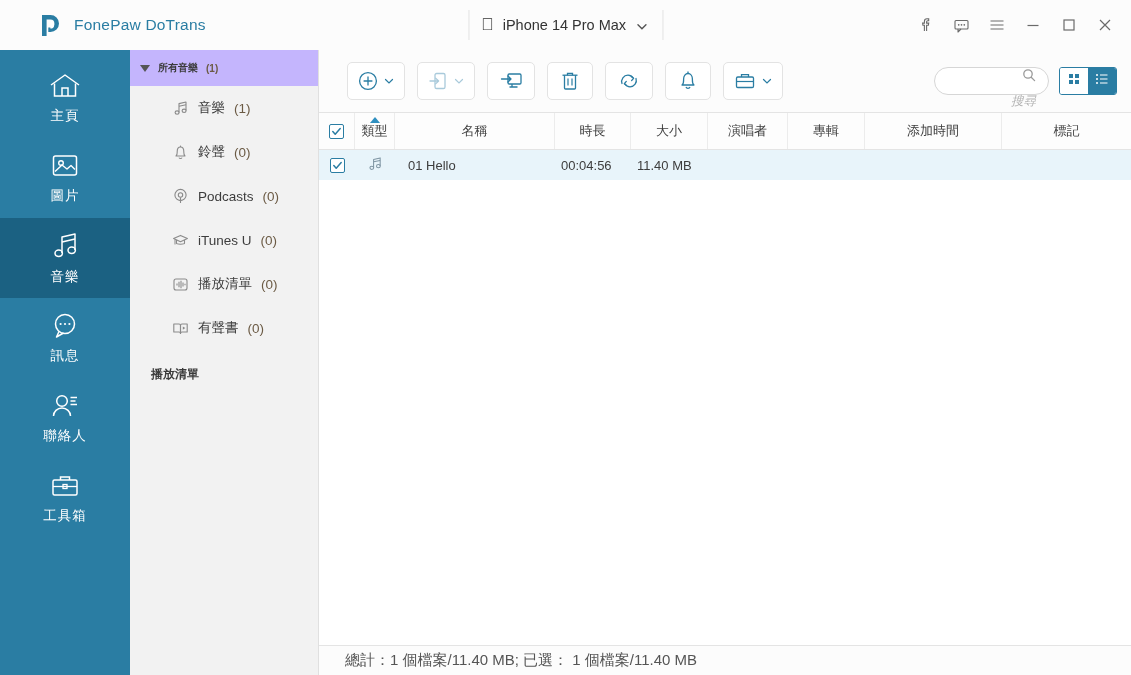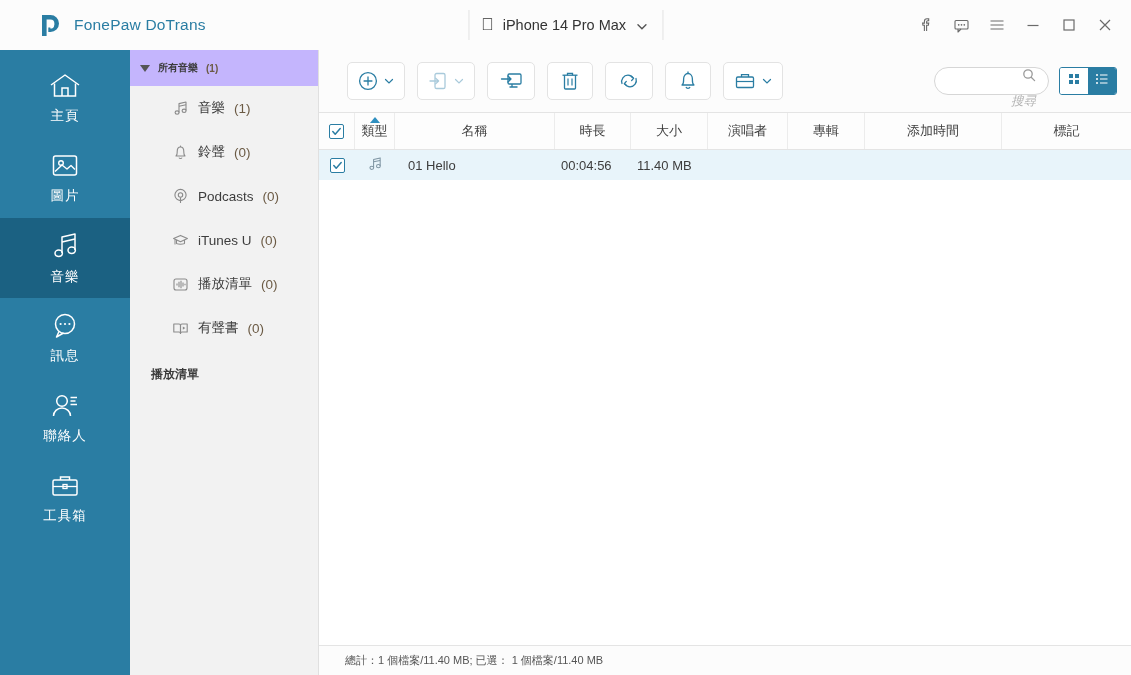--- a/index.html
+++ b/index.html
@@ -181,21 +181,21 @@
     display: flex; align-items: center; justify-content: center;
   }
   .cb svg { display: block; }
 
   .statusbar {
     height: 30px; min-height: 30px;
     border-top: 1px solid #e4e4e4;
     background: #fcfcfc;
     display: flex; align-items: center;
     padding-left: 26px;
-    font-size: 11px; color: #555;
+    font-size: 15px; color: #555;
   }
 
   
   .c-chk   { width: 36px; min-width: 36px; }
   .c-type  { width: 40px; min-width: 40px; }
   .c-name  { width: 160px; min-width: 160px; }
   .c-dur   { width: 76px; min-width: 76px; }
   .c-size  { width: 77px; min-width: 77px; }
   .c-art   { width: 80px; min-width: 80px; }
   .c-alb   { width: 77px; min-width: 77px; }

